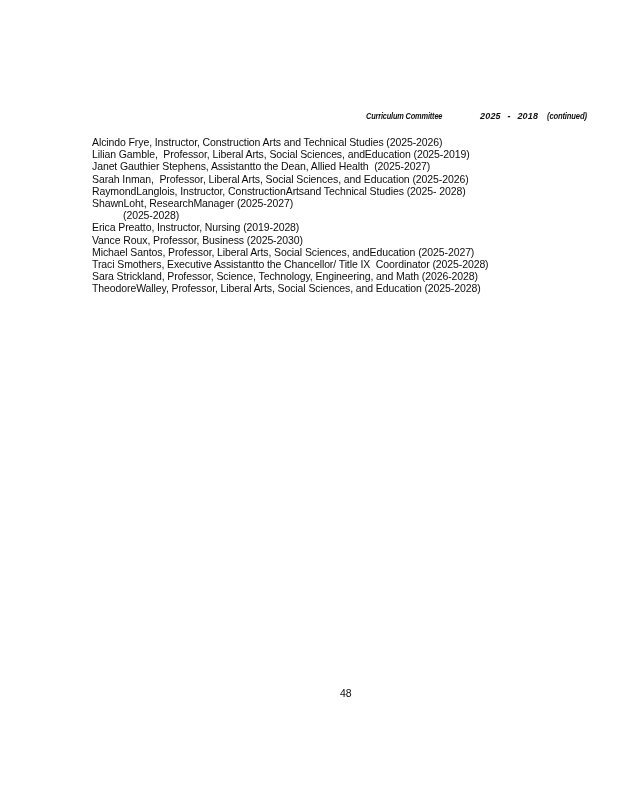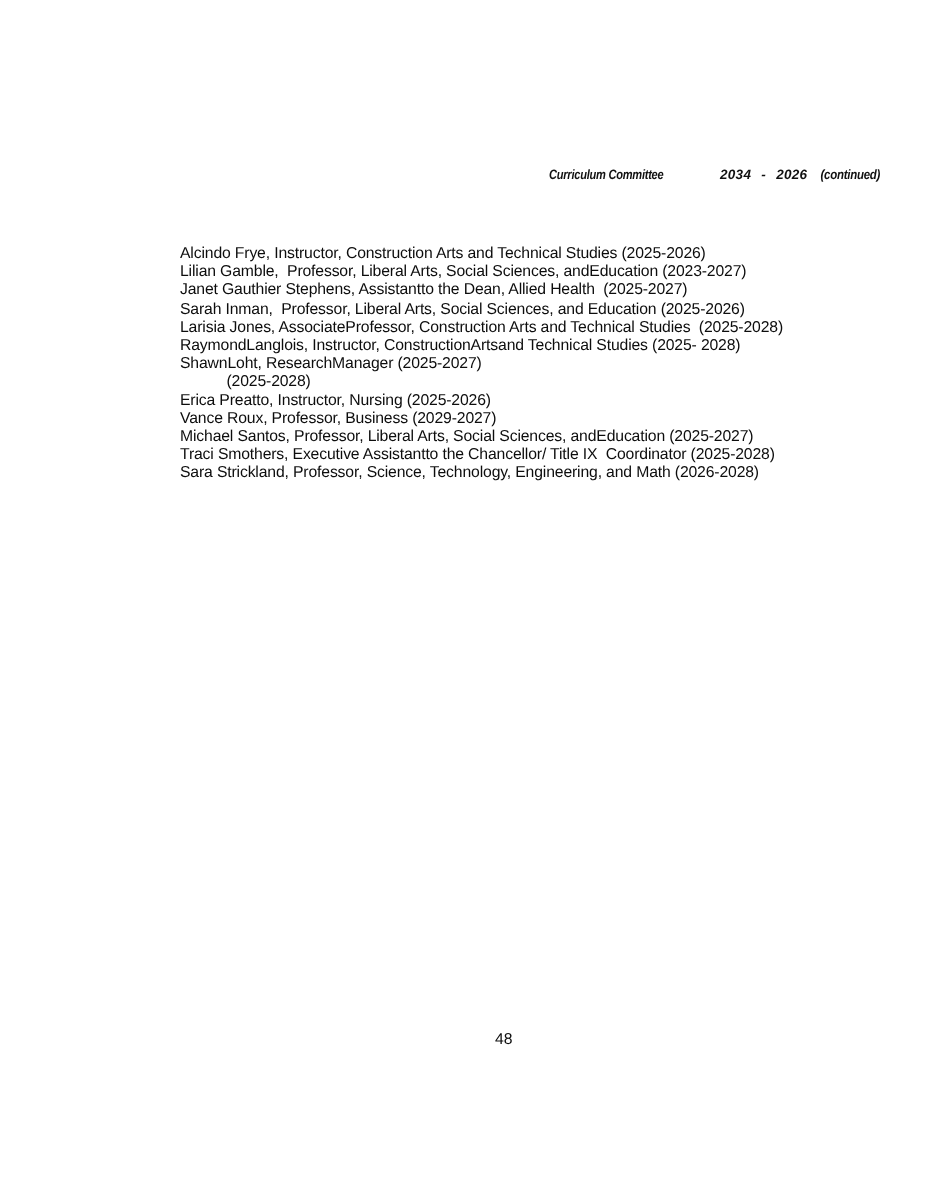--- a/index.html
+++ b/index.html
@@ -51,65 +51,64 @@
     left: 547px;
     top: 0;
     display: inline-block;
     transform: scaleX(0.85);
     transform-origin: left center;
     letter-spacing: -0.2px;
     white-space: pre;
   }
   .members {
     position: absolute;
-    left: 120px;
+    left: 92px;
     top: 136px;
     font-size: 10.5px;
     line-height: 12.2px;
     letter-spacing: -0.1px;
     color: #0d0d0d;
-    margin-top: 27px;
   }
   .member-line {
     white-space: pre;
   }
   .member-line.indent {
     padding-left: 31px;
   }
   .page-number {
     position: absolute;
-    left: 330px;
+    left: 340px;
     top: 687px;
     font-size: 10.5px;
     color: #0d0d0d;
   }
 </style>
 </head>
 <body>
 
 <div class="page">
 
   <div class="header">
     <span class="h-title">Curriculum Committee</span>
-    <span class="h-years">2034 - 2026</span>
+    <span class="h-years">2025 - 2018</span>
     <span class="h-note">(continued)</span>
   </div>
 
   <div class="members">
 
   <div class="member-line">Alcindo Frye, Instructor, Construction Arts and Technical Studies (2025-2026)</div>
-      <div class="member-line">Lilian Gamble,  Professor, Liberal Arts, Social Sciences, andEducation (2023-2027)</div>
+      <div class="member-line">Lilian Gamble,  Professor, Liberal Arts, Social Sciences, andEducation (2025-2019)</div>
       <div class="member-line">Janet Gauthier Stephens, Assistantto the Dean, Allied Health  (2025-2027)</div>
       <div class="member-line">Sarah Inman,  Professor, Liberal Arts, Social Sciences, and Education (2025-2026)</div>
-      <div class="member-line">Larisia Jones, AssociateProfessor, Construction Arts and Technical Studies  (2025-2028)</div>
       <div class="member-line">RaymondLanglois, Instructor, ConstructionArtsand Technical Studies (2025- 2028)</div>
       <div class="member-line">ShawnLoht, ResearchManager (2025-2027)</div>
       <div class="member-line indent">(2025-2028)</div>
-      <div class="member-line">Erica Preatto, Instructor, Nursing (2025-2026)</div>
-      <div class="member-line">Vance Roux, Professor, Business (2029-2027)</div>
+      <div class="member-line">Erica Preatto, Instructor, Nursing (2019-2028)</div>
+      <div class="member-line">Vance Roux, Professor, Business (2025-2030)</div>
       <div class="member-line">Michael Santos, Professor, Liberal Arts, Social Sciences, andEducation (2025-2027)</div>
       <div class="member-line">Traci Smothers, Executive Assistantto the Chancellor/ Title IX  Coordinator (2025-2028)</div>
       <div class="member-line">Sara Strickland, Professor, Science, Technology, Engineering, and Math (2026-2028)</div>
+      <div class="member-line">TheodoreWalley, Professor, Liberal Arts, Social Sciences, and Education (2025-2028)</div>
     </div>
 
   <div class="page-number">48</div>
 
 </div>
 
 </body></html>

